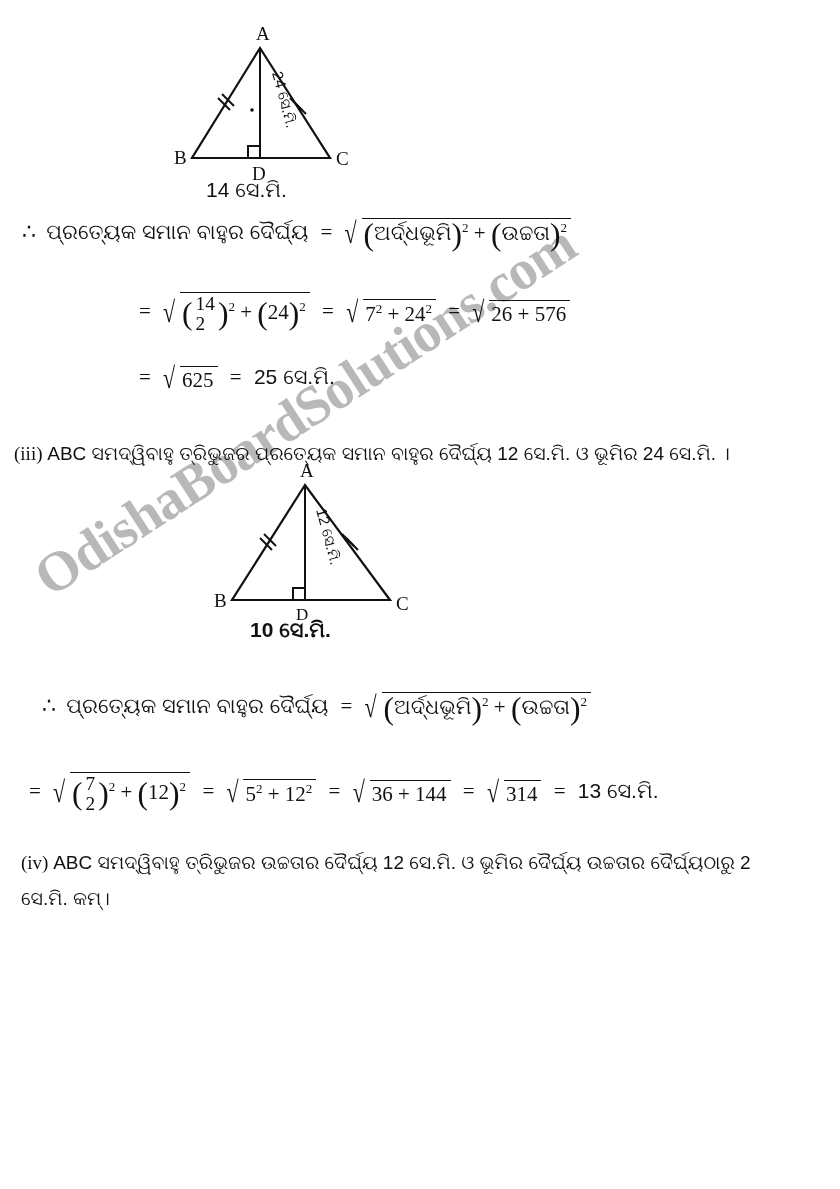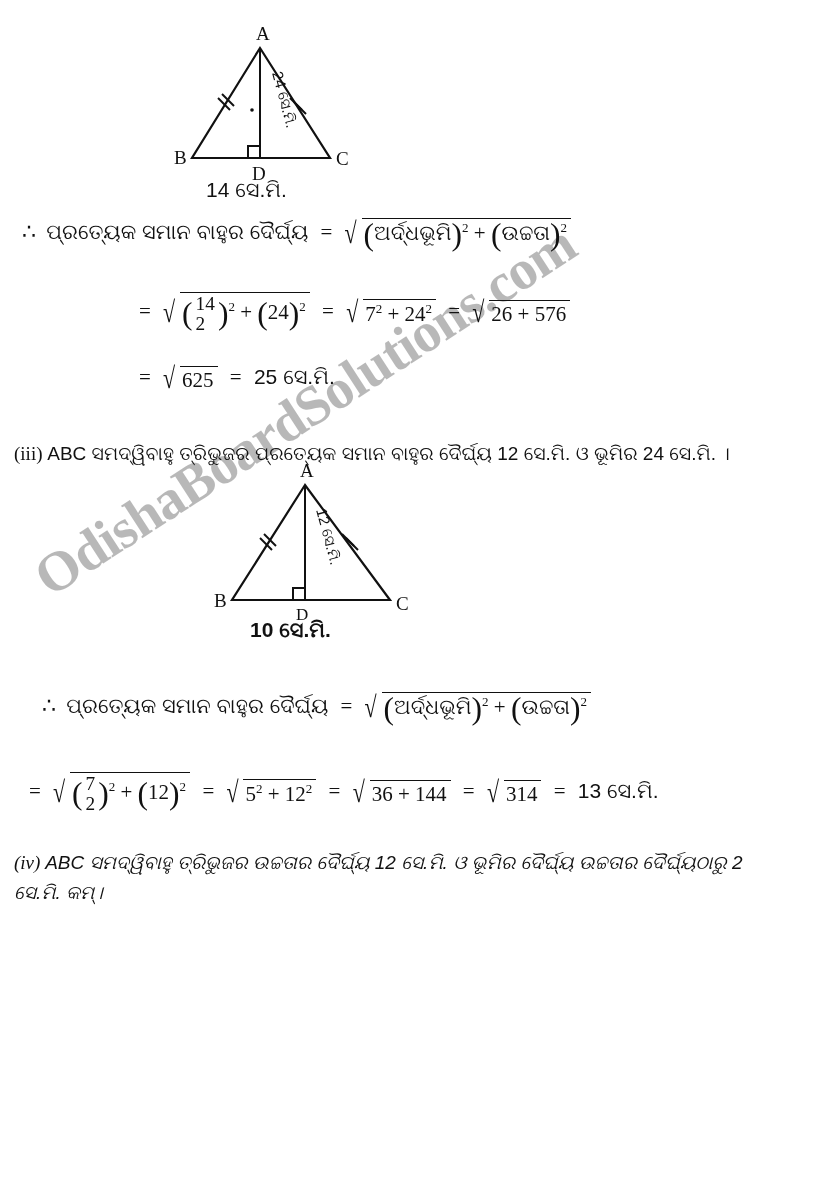--- a/index.html
+++ b/index.html
@@ -275,25 +275,25 @@
       </span>
     </span>
     <span class="eq">=</span>
     <span class="sqrt">
       <span class="rad"><span>314</span></span>
     </span>
     <span class="eq">=</span>
     <span class="odia">13 ସେ.ମି.</span>
   </div>
 
-  <div class="para" style="left:14px; top:848px; width:812px;font-style:italic;">
+  <div class="para" style="left:21px; top:848px; width:812px;">
     <div>
       <span>(iv)</span>
       <span class="odia">ABC ସମଦ୍ୱିବାହୁ ତ୍ରିଭୁଜର ଉଚ୍ଚତାର ଦୈର୍ଘ୍ୟ 12 ସେ.ମି. ଓ ଭୂମିର ଦୈର୍ଘ୍ୟ ଉଚ୍ଚତାର ଦୈର୍ଘ୍ୟଠାରୁ 2</span>
     </div>
-    <div class="odia" style="">ସେ.ମି. କମ୍।</div>
+    <div class="odia" style="margin-top:6px;">ସେ.ମି. କମ୍।</div>
   </div>
 
   <div class="watermark">
     <span>OdishaBoardSolutions.com</span>
   </div>
 
 </div>
 
 </body></html>

